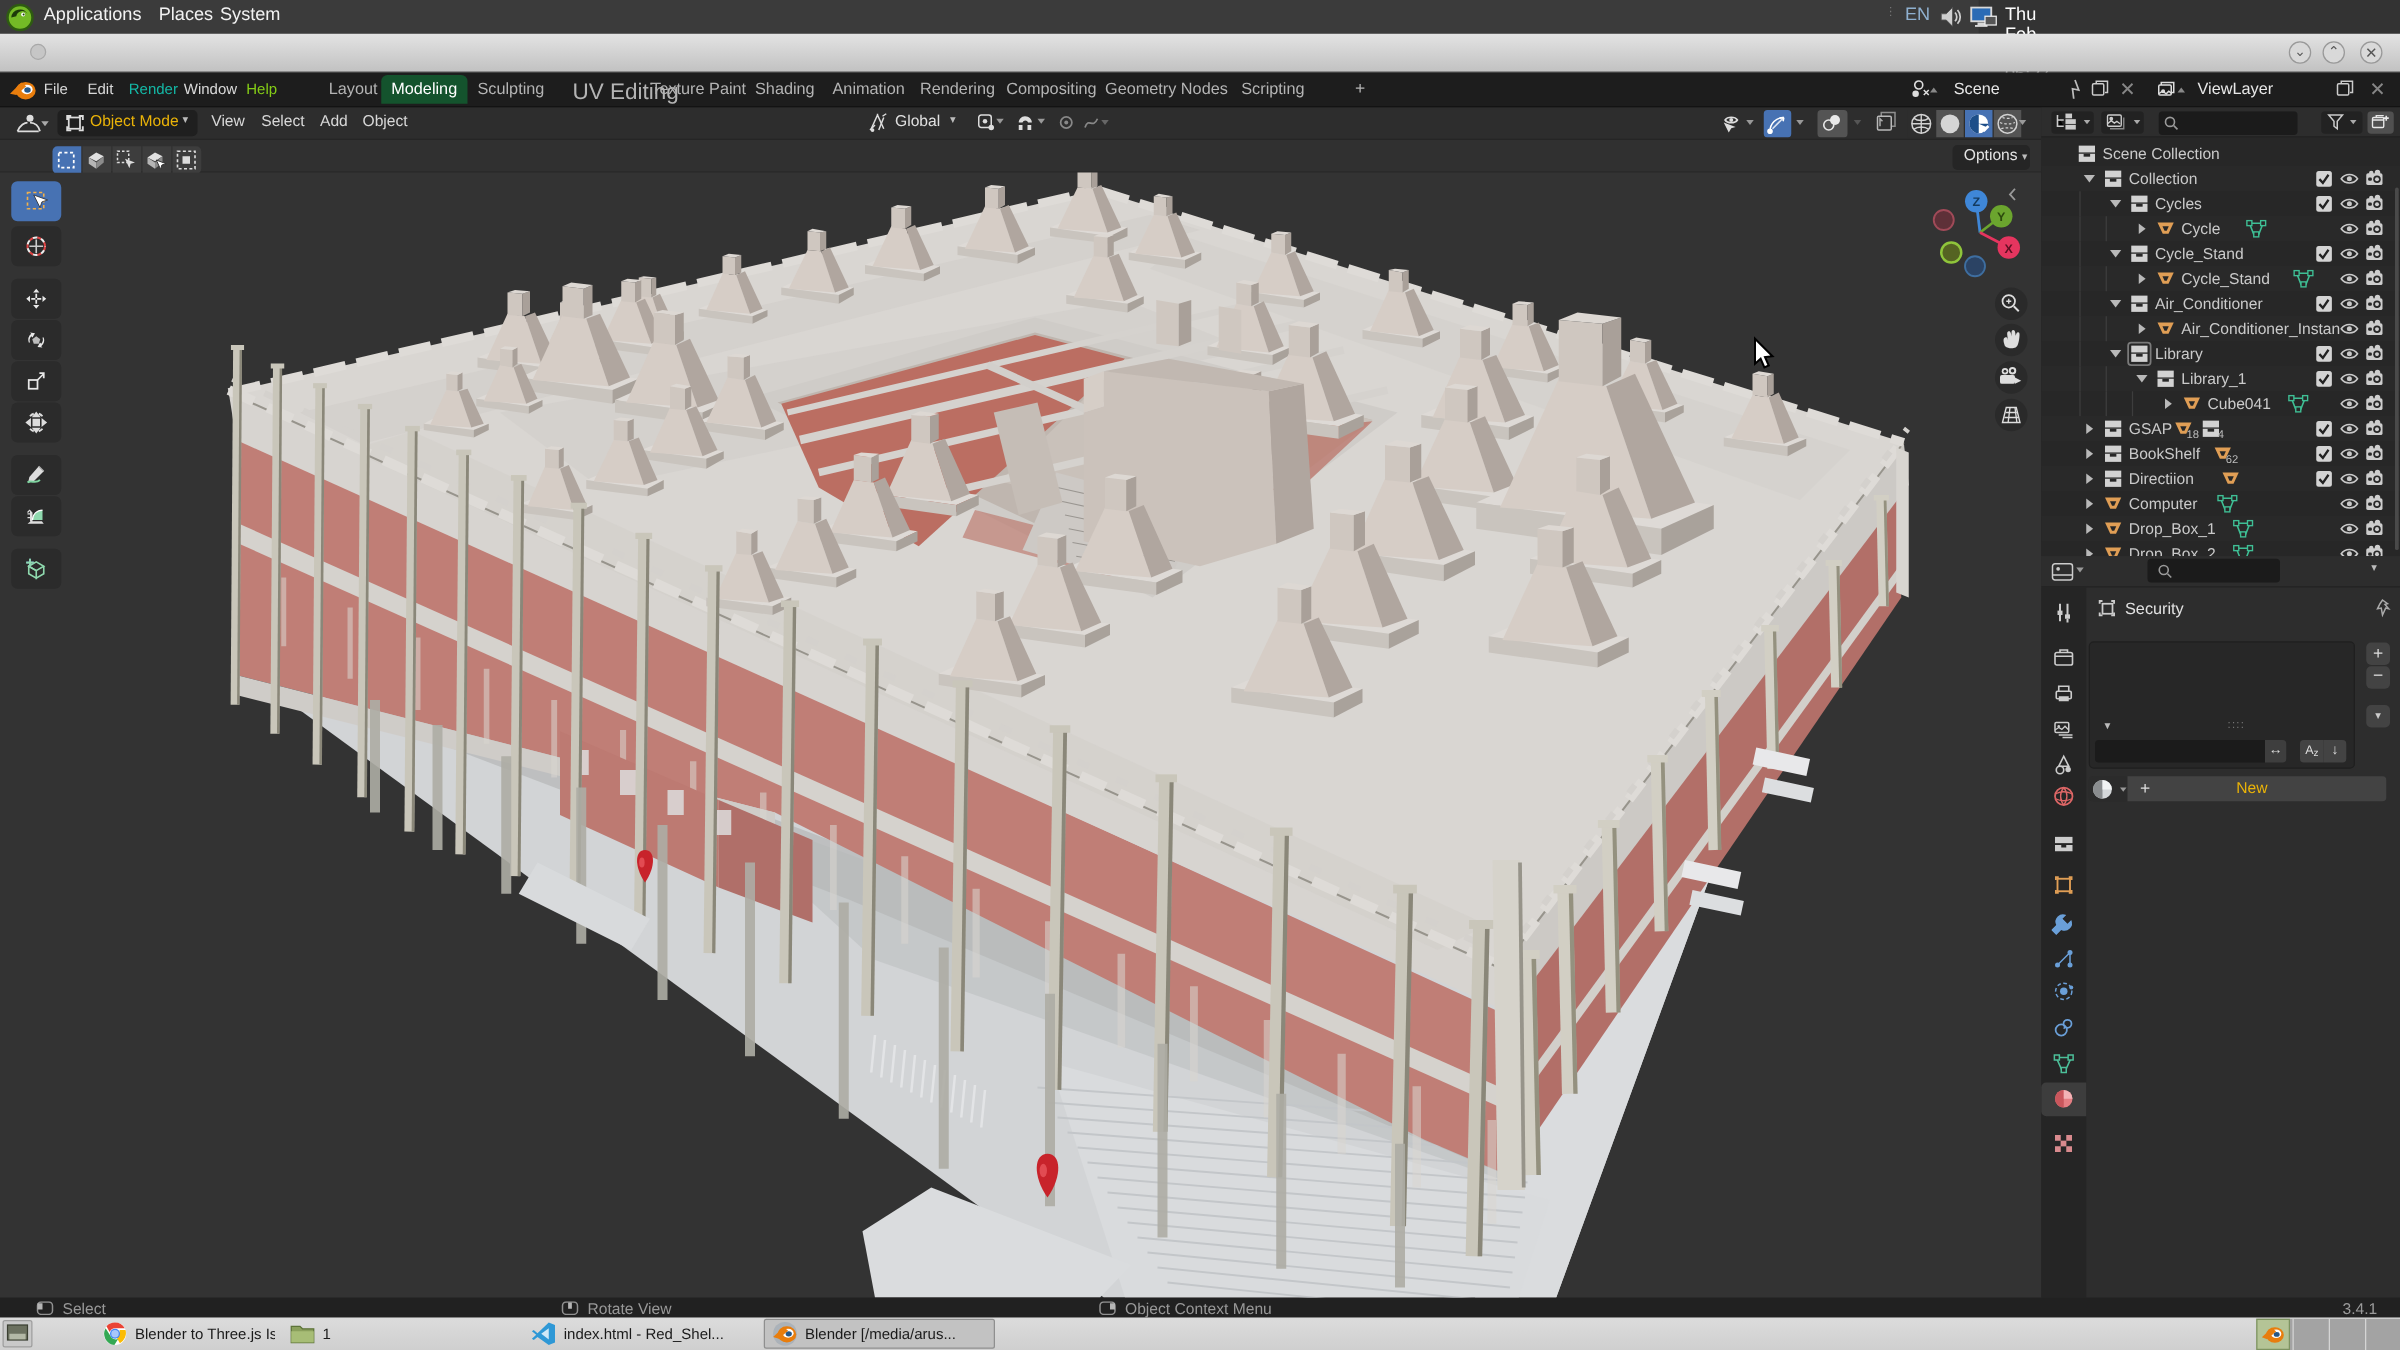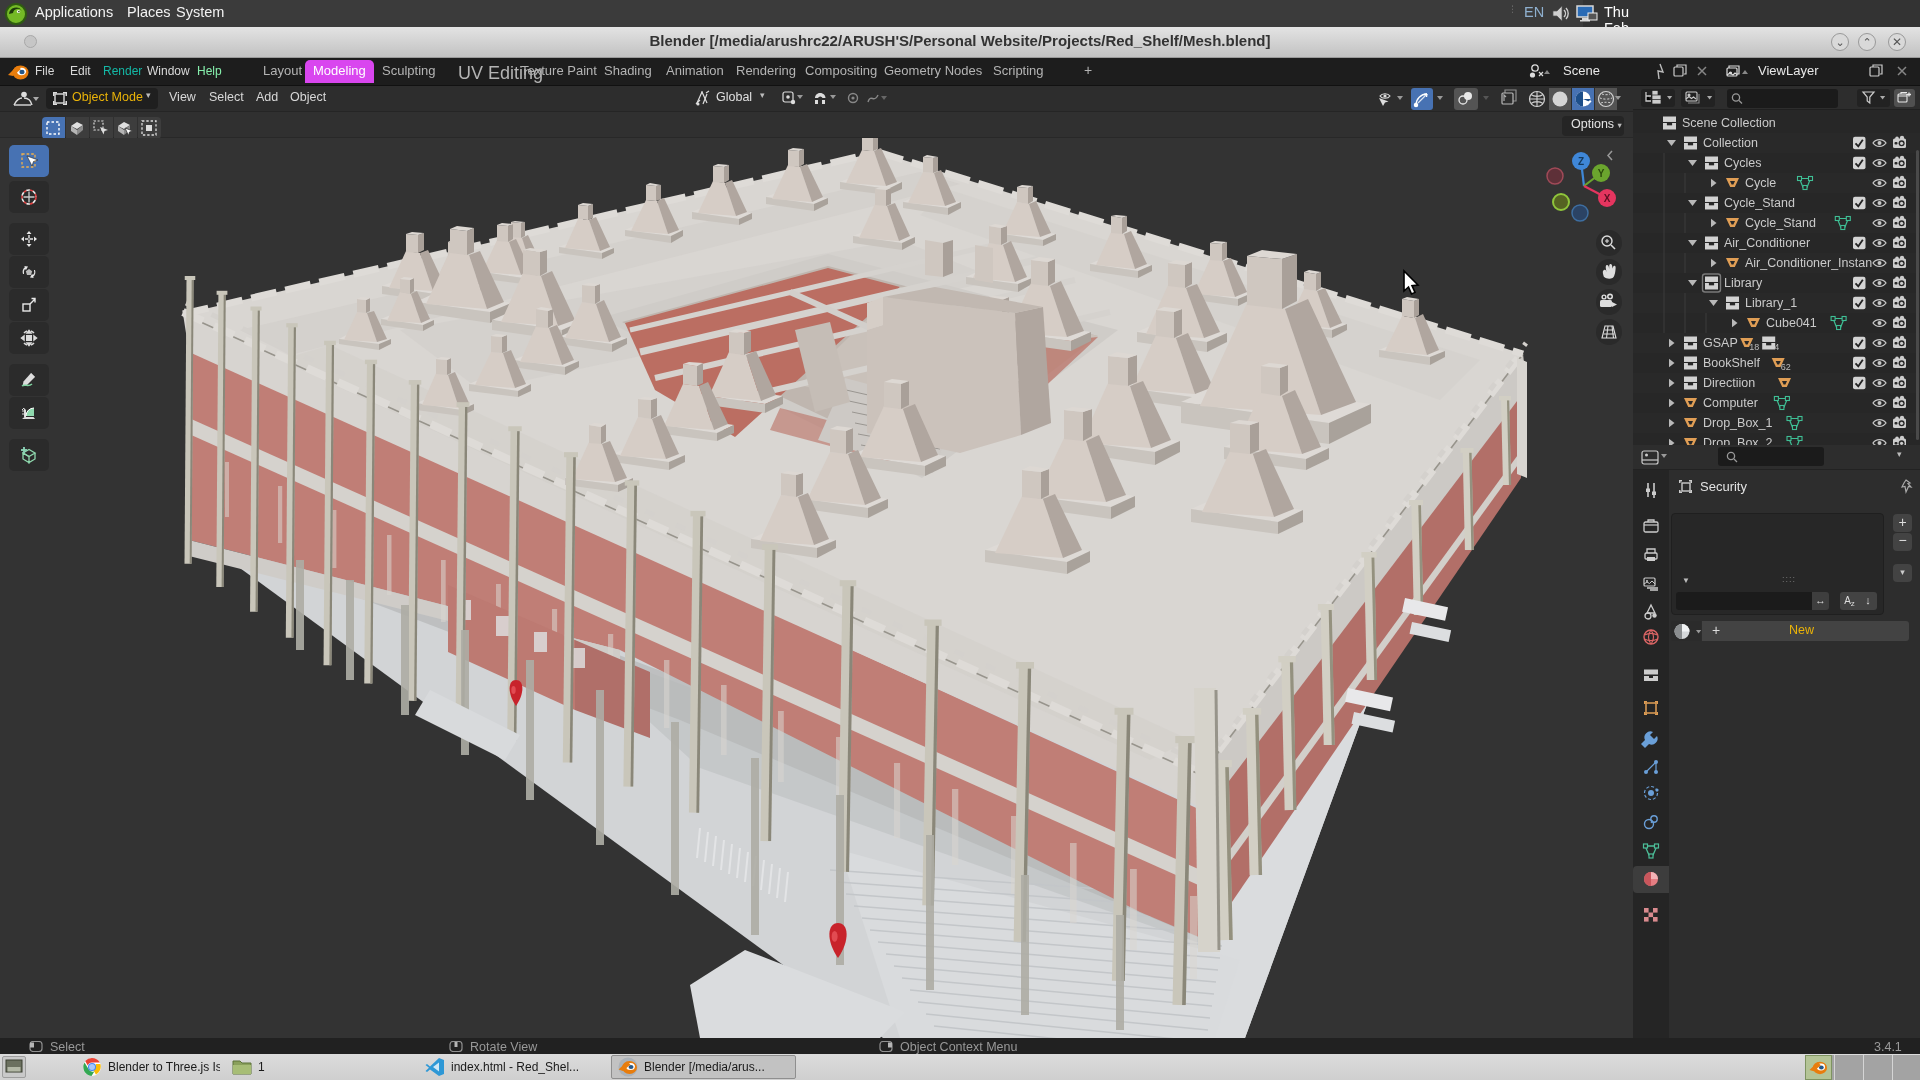--- a/index.html
+++ b/index.html
@@ -27,39 +27,38 @@
   <rect x="1" y="1" width="16" height="11" fill="#2a6bb5" stroke="#d8d8d8" stroke-width="1.5"></rect>
   <rect x="6" y="13" width="6" height="2" fill="#d8d8d8"></rect>
       <rect x="4" y="15" width="10" height="1.5" fill="#d8d8d8"></rect>
   <rect x="12" y="8" width="9" height="7" fill="#555" stroke="#eee" stroke-width="1"></rect>
  </svg>
  <span class="abs" style="left:1604px;top:4px;font-size:14.5px;color:#fdfdfd">Thu Feb 26, 06:27</span>
 </div>
 <div class="abs" style="left:0;top:27px;width:1920px;height:31px;
  background:linear-gradient(#e3e3e3,#cfcfcf 60%,#c2c2c2);border-bottom:1px solid #9a9a9a">
  <div class="abs" style="left:24px;top:8px;width:13px;height:13px;border-radius:50%;background:#c6c6c6;border:1px solid #a8a8a8"></div>
- <div class="abs" style="left:0;top:5px;width:1920px;text-align:center;font-size:15px;font-weight:bold;color:#333">Blender [/media/arushrc22/ARUSH'S/Personal Website/Projects/Red_Shelf/Mesh.blend]</div>
  <div class="abs" style="left:1831px;top:6px;width:18px;height:18px;border-radius:50%;background:#d9d9d9;border:1px solid #999;color:#555;font-size:11px;text-align:center;line-height:16px">⌄</div>
  <div class="abs" style="left:1858px;top:6px;width:18px;height:18px;border-radius:50%;background:#d9d9d9;border:1px solid #999;color:#555;font-size:11px;text-align:center;line-height:16px">⌃</div>
  <div class="abs" style="left:1888px;top:6px;width:18px;height:18px;border-radius:50%;background:#d9d9d9;border:1px solid #999;color:#555;font-size:12px;text-align:center;line-height:16px">✕</div>
 </div>
 <span class="abs" style="left:0;top:58px;width:1920px;height:28px;background:#1d1d1d;border-bottom:1px solid #111"></span>
 <svg class="abs" style="left:7px;top:62px" width="23" height="20" viewBox="0 0 23 20">
  <ellipse cx="13.5" cy="10.5" rx="8" ry="7" fill="#e87d0d"></ellipse>
  <ellipse cx="14.5" cy="9.5" rx="4.6" ry="3.8" fill="#fff"></ellipse>
  <ellipse cx="15" cy="10" rx="2.6" ry="2.2" fill="#265787"></ellipse>
  <path d="M1 13 L10 4 L14 7 L6 14 Z" fill="#e87d0d"></path>
 </svg>
 <span class="abs" style="left:35px;top:64px;font-size:12px;color:#d9d9d9">File</span>
 <span class="abs" style="left:70px;top:64px;font-size:12px;color:#d9d9d9">Edit</span>
 <span class="abs" style="left:103px;top:64px;font-size:12px;color:#14b8a6">Render</span>
 <span class="abs" style="left:147px;top:64px;font-size:12px;color:#d9d9d9">Window</span>
-<span class="abs" style="left:197px;top:64px;font-size:12px;color:#86efac">Help</span>
+<span class="abs" style="left:197px;top:64px;font-size:12px;color:#84cc16">Help</span>
 <span class="abs" style="left:263px;top:63px;font-size:13px;color:#b4b4b4">Layout</span>
-<span class="abs" style="left:305px;top:60px;padding:3px 8px 5px;font-size:13px;color:#fff;background:#d946ef;border-radius:5px 5px 0 0">Modeling</span>
+<span class="abs" style="left:305px;top:60px;padding:3px 8px 5px;font-size:13px;color:#fff;background:#14532d;border-radius:5px 5px 0 0">Modeling</span>
 <span class="abs" style="left:382px;top:63px;font-size:13px;color:#b4b4b4">Sculpting</span>
 <span class="abs" style="left:458px;top:63px;font-size:18px;color:#b4b4b4">UV Editing</span>
 <span class="abs" style="left:521px;top:63px;font-size:13px;color:#b4b4b4">Texture Paint</span>
 <span class="abs" style="left:604px;top:63px;font-size:13px;color:#b4b4b4">Shading</span>
 <span class="abs" style="left:666px;top:63px;font-size:13px;color:#b4b4b4">Animation</span>
 <span class="abs" style="left:736px;top:63px;font-size:13px;color:#b4b4b4">Rendering</span>
 <span class="abs" style="left:805px;top:63px;font-size:13px;color:#b4b4b4">Compositing</span>
 <span class="abs" style="left:884px;top:63px;font-size:13px;color:#b4b4b4">Geometry Nodes</span>
 <span class="abs" style="left:993px;top:63px;font-size:13px;color:#b4b4b4">Scripting</span>
 <span class="abs" style="left:1084px;top:62px;font-size:14px;color:#b4b4b4">+</span>

